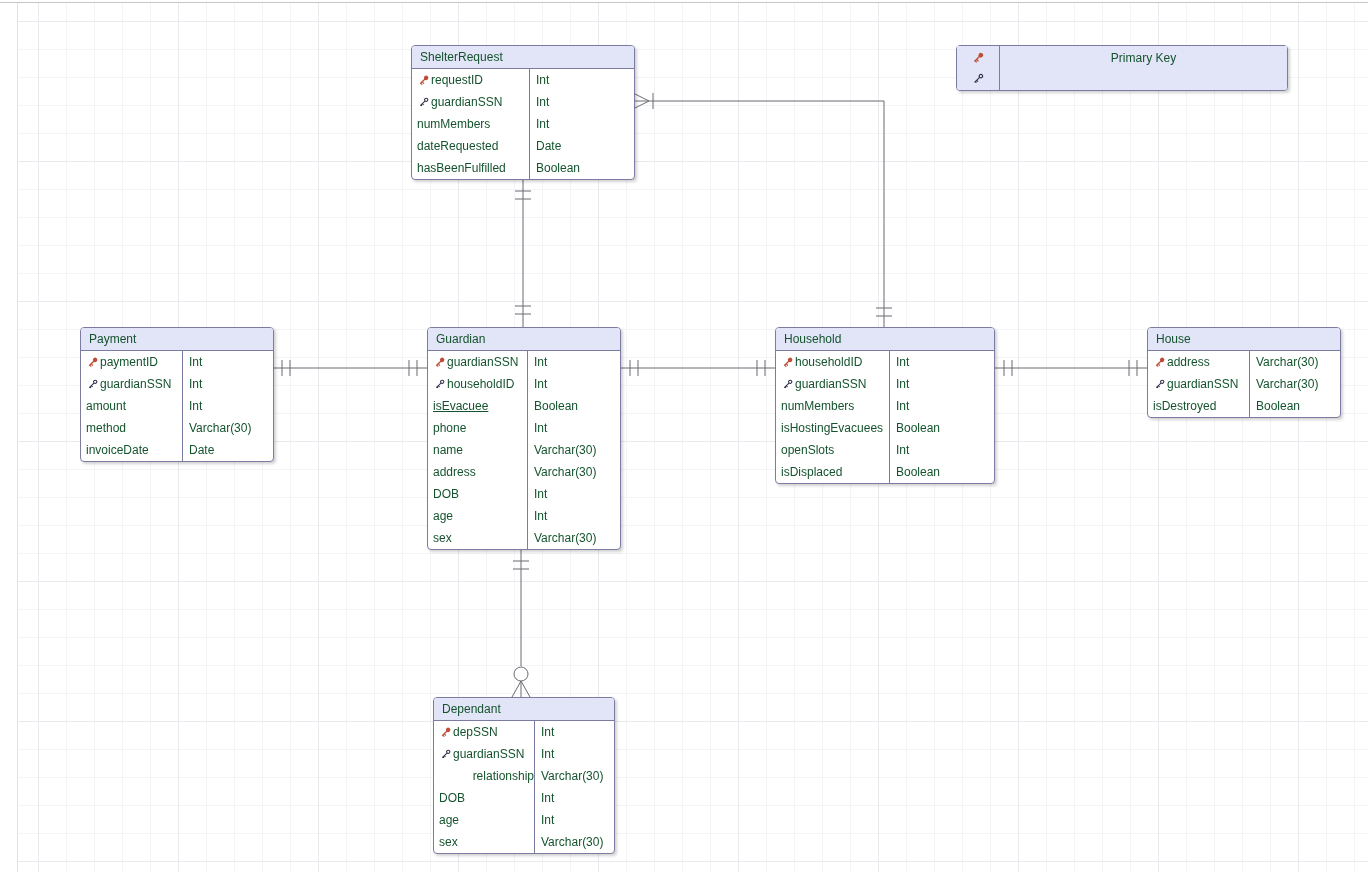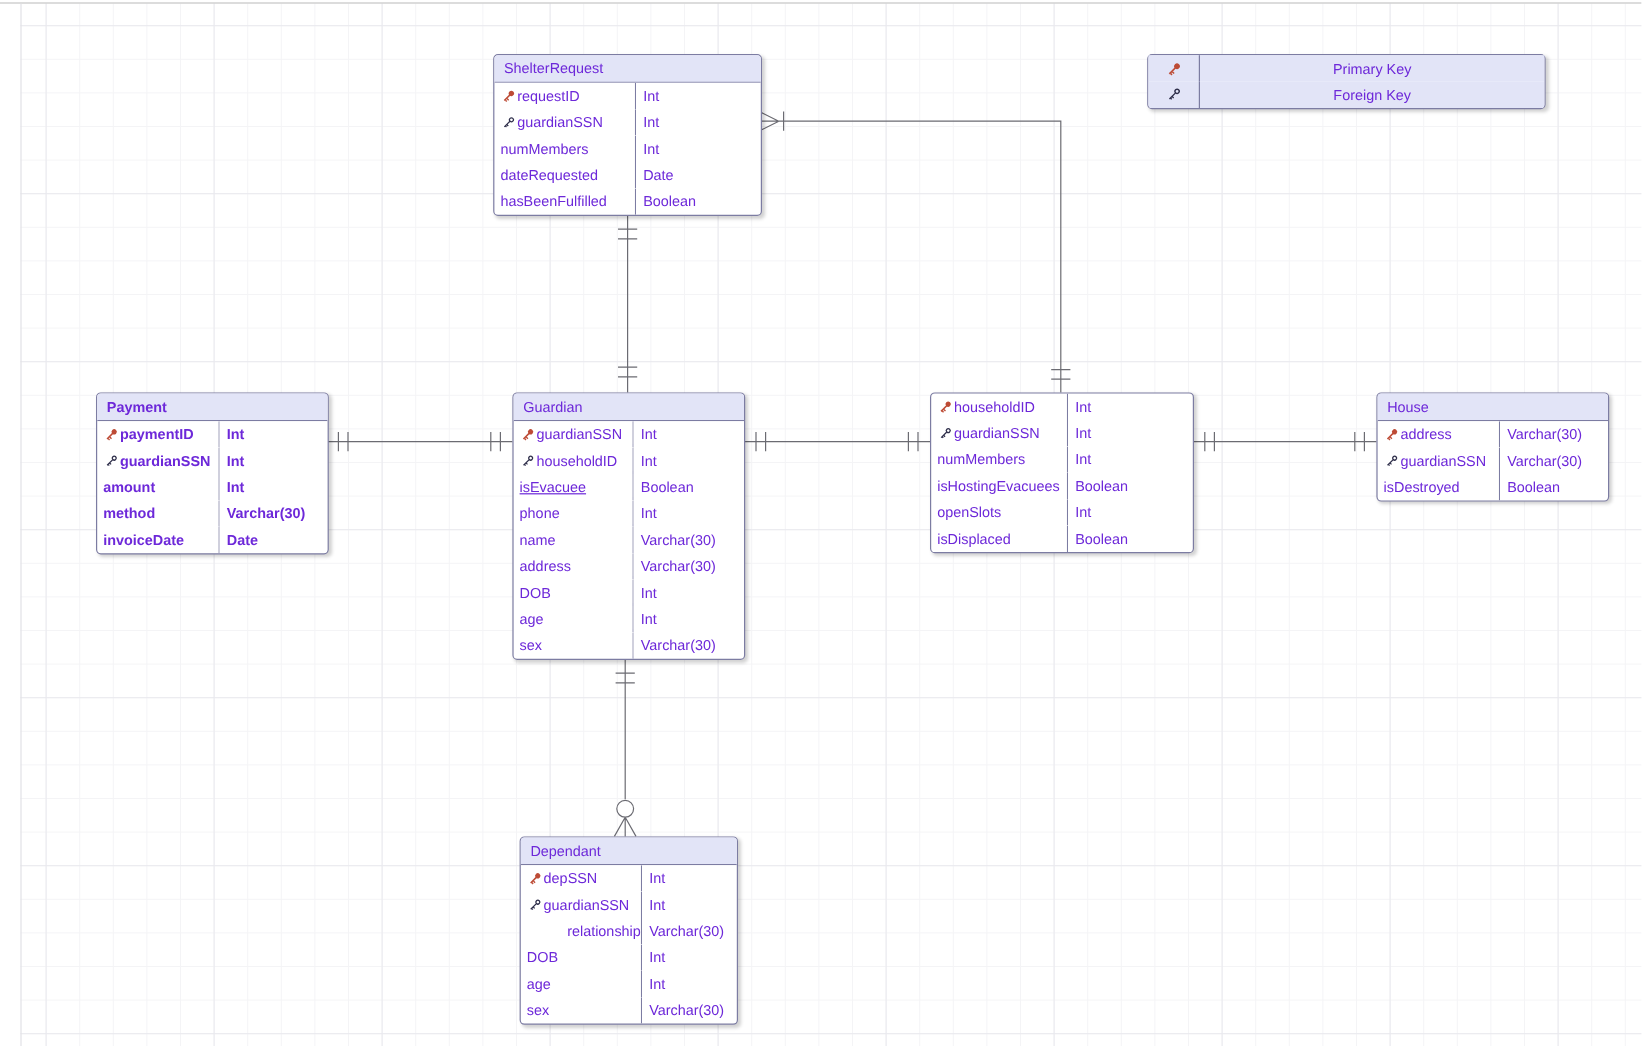--- a/index.html
+++ b/index.html
@@ -25,21 +25,21 @@
 
   .rel-layer{position:absolute;left:0;top:0;z-index:1;}
   .rel-layer path,.rel-layer line{stroke:#6b6b72;stroke-width:1;fill:none;}
   .rel-layer circle{stroke:#6b6b72;stroke-width:1;fill:#ffffff;}
 
   .er-table{
     position:absolute;z-index:2;background:#ffffff;
     border:1px solid var(--tbl-border,#7c7ca2);
     border-radius:4px;
     box-shadow:2px 2px 3px rgba(0,0,0,0.18);
-    font-size:12px;color:#6d28d9;
+    font-size:12px;color:#14532d;
   }
   .tbl-head{
     height:22px;line-height:22px;
     background:var(--head-fill,#e2e4f7);
     border-bottom:1px solid var(--tbl-border,#7c7ca2);
     border-radius:3px 3px 0 0;
     padding-left:8px;white-space:nowrap;overflow:hidden;
   }
   .tbl-row{display:flex;height:22px;align-items:stretch;}
   .cell{display:flex;align-items:center;white-space:nowrap;overflow:hidden;}
@@ -146,21 +146,21 @@
     </div>
     <div class="tbl-row">
       <div class="cell name" style="width: 112px;">
         <span>hasBeenFulfilled</span>
       </div>
       <div class="cell type">
         <span>Boolean</span>
       </div>
     </div>
   </div>
-<div class="er-table" style="left:80px;top:327px;width:192px;font-weight:bold;">
+<div class="er-table" style="left:80px;top:327px;width:192px;">
     <div class="tbl-head">Payment</div>
     <div class="tbl-row">
       <div class="cell name" style="width: 96px;">
         <svg class="key-ico" width="13" height="13" viewBox="0 0 16 16">
           <g transform="rotate(45 8 8)" fill="#bd4b35">
             <circle cx="8" cy="3.4" r="2.7"></circle>
             <rect x="7.2" y="4.5" width="1.6" height="9.2"></rect>
             <rect x="8.6" y="9.6" width="2.4" height="1.4"></rect>
             <rect x="8.6" y="11.9" width="1.9" height="1.4"></rect>
           </g>
@@ -293,20 +293,21 @@
     <div class="tbl-row">
       <div class="cell name" style="width: 94px;">
         <span>sex</span>
       </div>
       <div class="cell type">
         <span>Varchar(30)</span>
       </div>
     </div>
   </div>
 <div class="er-table" style="left:775px;top:327px;width:218px;">
+    <div class="tbl-head">Household</div>
     <div class="tbl-row">
       <div class="cell name" style="width: 108px;">
         <svg class="key-ico" width="13" height="13" viewBox="0 0 16 16">
           <g transform="rotate(45 8 8)" fill="#bd4b35">
             <circle cx="8" cy="3.4" r="2.7"></circle>
             <rect x="7.2" y="4.5" width="1.6" height="9.2"></rect>
             <rect x="8.6" y="9.6" width="2.4" height="1.4"></rect>
             <rect x="8.6" y="11.9" width="1.9" height="1.4"></rect>
           </g>
         </svg>
@@ -488,17 +489,14 @@
     </div>
     <div class="tbl-row">
       <div class="cell icon">
         <svg class="key-ico" width="14" height="14" viewBox="0 0 16 16">
           <g transform="rotate(45 8 8)" fill="none" stroke="#2e2e4a" stroke-width="1.3">
             <circle cx="8" cy="3.3" r="2.0"></circle>
             <path d="M8 5.4 V13.6 M8 10.1 h2.2 M8 12.2 h1.7"></path>
           </g>
         </svg>
       </div>
-      <div class="cell label">
-        <span>Foreign Key</span>
-      </div>
     </div>
   </div>
 
 </body></html>

